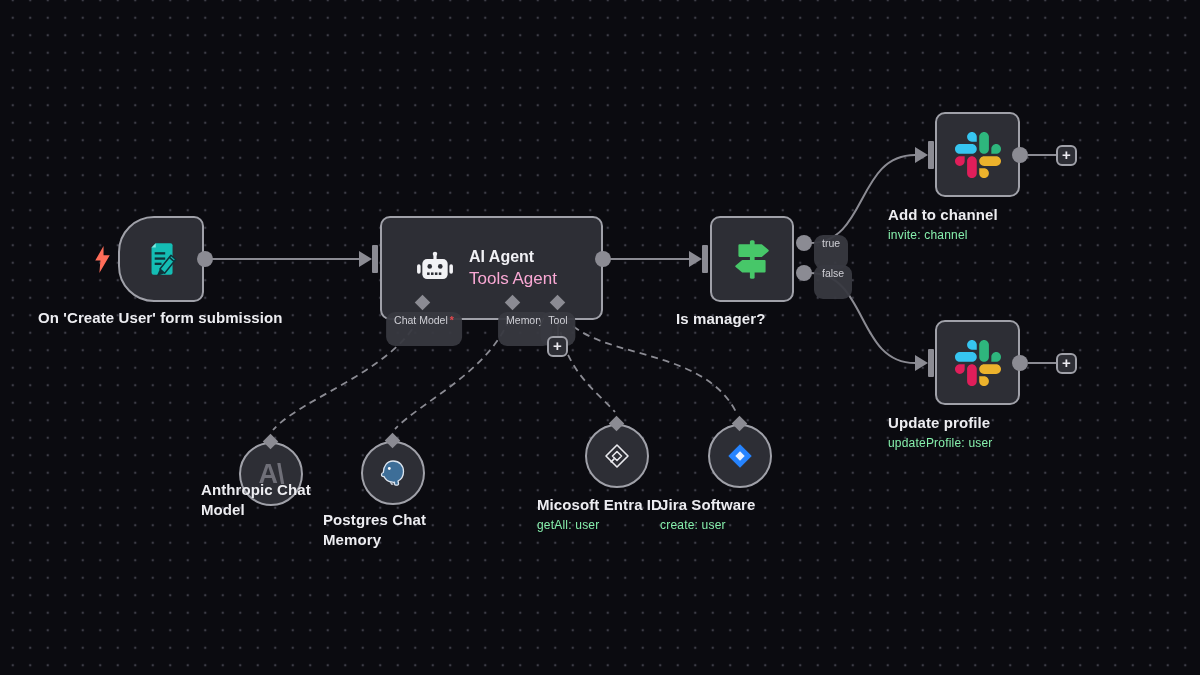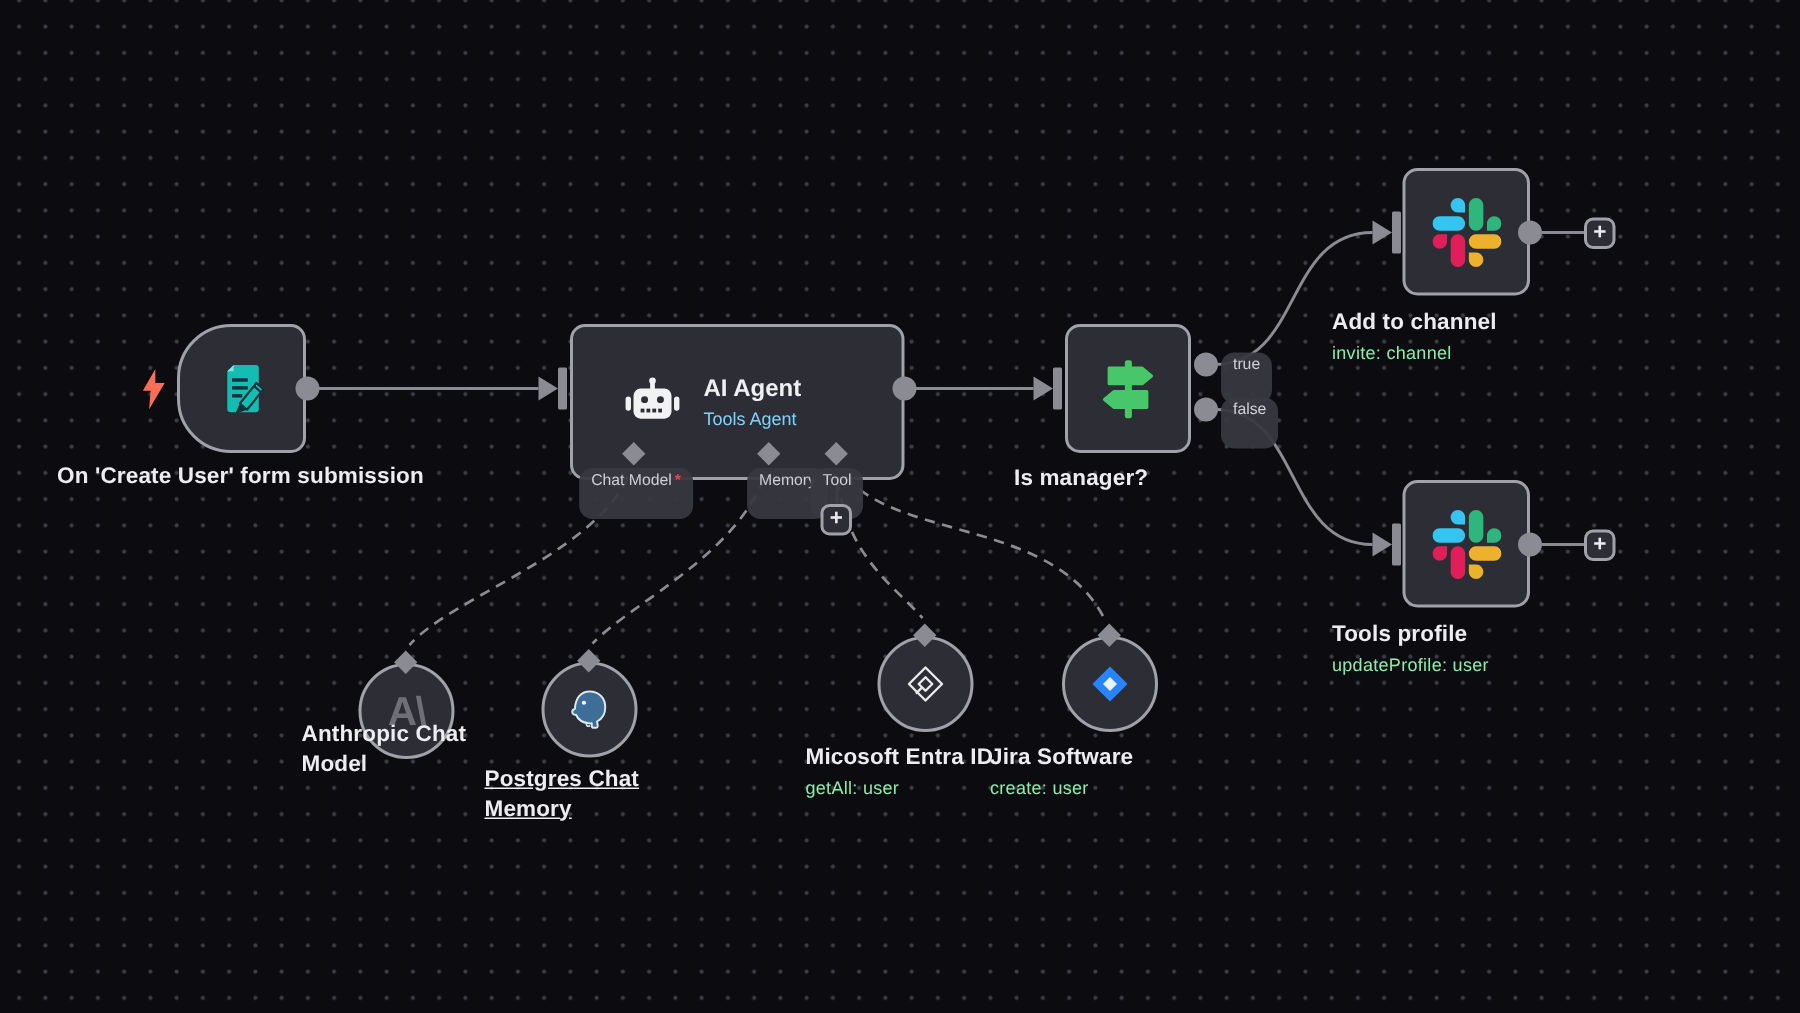--- a/index.html
+++ b/index.html
@@ -42,21 +42,21 @@
   .pill .req{color:#e5484d;margin-left:2px;font-weight:700;}
   .plus-btn{
     position:absolute;z-index:4;width:21px;height:21px;box-sizing:border-box;
     background:#2d2e35;border:2px solid #a0a1a9;border-radius:6px;
     color:#eceaf0;font-size:15px;font-weight:700;line-height:16px;text-align:center;
     cursor:pointer;
   }
   .centered{transform:translateX(-50%);}
   .agent-body{display:flex;align-items:center;gap:15px;padding-left:34px;width:100%;}
   .agent-title{font-size:16px;font-weight:700;color:#f0f0f4;}
-  .agent-sub{font-size:12px;color:#7dd3fc;margin-top:3px;}
+  .agent-sub{font-size:17px;color:#f9a8d4;margin-top:3px;}
   .anthropic-glyph{font-size:27px;font-weight:700;color:#6f6f78;letter-spacing:-1px;}
 </style>
 </head>
 <body>
 
 <svg id="wires" width="1200" height="675" viewBox="0 0 1200 675">
   <g stroke="#8b8b93" stroke-width="2" fill="none">
     <path d="M 205 259 L 359 259"></path>
     <path d="M 603 259 L 689 259"></path>
     <path d="M 810 243 C 868 243 856 155 915 155"></path>
@@ -166,39 +166,39 @@
   <svg width="46" height="46" viewBox="0 0 122.8 122.8">
     <path d="M25.8 77.6c0 7.1-5.8 12.9-12.9 12.9S0 84.7 0 77.6s5.8-12.9 12.9-12.9h12.9v12.9zm6.5 0c0-7.1 5.8-12.9 12.9-12.9s12.9 5.8 12.9 12.9v32.3c0 7.1-5.8 12.9-12.9 12.9s-12.9-5.8-12.9-12.9V77.6z" fill="#E01E5A"></path>
     <path d="M45.2 25.8c-7.1 0-12.9-5.8-12.9-12.9S38.1 0 45.2 0s12.9 5.8 12.9 12.9v12.9H45.2zm0 6.5c7.1 0 12.9 5.8 12.9 12.9s-5.8 12.9-12.9 12.9H12.9C5.8 58.1 0 52.3 0 45.2s5.8-12.9 12.9-12.9h32.3z" fill="#36C5F0"></path>
     <path d="M97 45.2c0-7.1 5.8-12.9 12.9-12.9s12.9 5.8 12.9 12.9-5.8 12.9-12.9 12.9H97V45.2zm-6.5 0c0 7.1-5.8 12.9-12.9 12.9s-12.9-5.8-12.9-12.9V12.9C64.7 5.8 70.5 0 77.6 0s12.9 5.8 12.9 12.9v32.3z" fill="#2EB67D"></path>
     <path d="M77.6 97c7.1 0 12.9 5.8 12.9 12.9s-5.8 12.9-12.9 12.9-12.9-5.8-12.9-12.9V97h12.9zm0-6.5c-7.1 0-12.9-5.8-12.9-12.9s5.8-12.9 12.9-12.9h32.3c7.1 0 12.9 5.8 12.9 12.9s-5.8 12.9-12.9 12.9H77.6z" fill="#ECB22C"></path>
   </svg>
 </div>
 <div class="port-circle" style="left:1012px;top:355px;"></div>
 <div class="plus-btn" style="left:1056px;top:353px;">+</div>
 <div class="node-label" style="left:888px;top:413px;width:180px;">
-  <div>Tools profile</div>
+  <div>Update profile</div>
   <div class="node-sub">updateProfile: user</div>
 </div>
 
 <div class="port-diamond" style="left:265px;top:436px;"></div>
 <div class="node round-node" style="left:239px;top:442px;width:64px;height:64px;">
   <span class="anthropic-glyph">A\</span>
 </div>
 <div class="node-label" style="left:201px;top:480px;width:142px;">Anthropic Chat Model</div>
 
 <div class="port-diamond" style="left:387px;top:435px;"></div>
 <div class="node round-node" style="left:361px;top:441px;width:64px;height:64px;">
   <svg width="32" height="32" viewBox="0 0 32 32">
     <path d="M16 4 C22.5 4 26.5 8.5 26.5 14.5 C26.5 19 24 22.5 21 24 L21.5 26.5 C21.7 27.4 21 28.2 20.2 28.2 L18.8 28.2 C18 28.2 17.5 27.6 17.5 26.8 L17.5 25.2 C16.9 25.3 16.2 25.3 15.5 25.2 C11.5 24.8 8.3 22.6 7 19.5 C5.8 19.8 4.5 19 4.5 17.7 C4.5 16.6 5.3 15.8 6.3 15.5 C6.5 9 10 4 16 4 Z" fill="#3d6e98" stroke="#dde6f0" stroke-width="1.3" stroke-linejoin="round"></path>
     <circle cx="12.3" cy="11.5" r="1.4" fill="#ffffff"></circle>
     <path d="M14 24.5 C13.2 26.4 14.8 27.8 16.4 26.8" fill="none" stroke="#dde6f0" stroke-width="1.1"></path>
   </svg>
 </div>
-<div class="node-label" style="left:323px;top:510px;width:142px;text-decoration:underline;">Postgres Chat Memory</div>
+<div class="node-label" style="left:323px;top:510px;width:142px;">Postgres Chat Memory</div>
 
 <div class="port-diamond" style="left:611px;top:418px;"></div>
 <div class="node round-node" style="left:585px;top:424px;width:64px;height:64px;">
   <svg width="32" height="32" viewBox="0 0 32 32">
     <g fill="none" stroke="#e9e9ed" stroke-width="1.6" stroke-linejoin="round">
       <path d="M16 5 L27 16 L16 27 L5 16 Z"></path>
       <path d="M16 11.5 L20.5 16 L16 20.5 L11.5 16 Z"></path>
       <path d="M13.4 18.6 L9.6 22.4"></path>
     </g>
   </svg>

